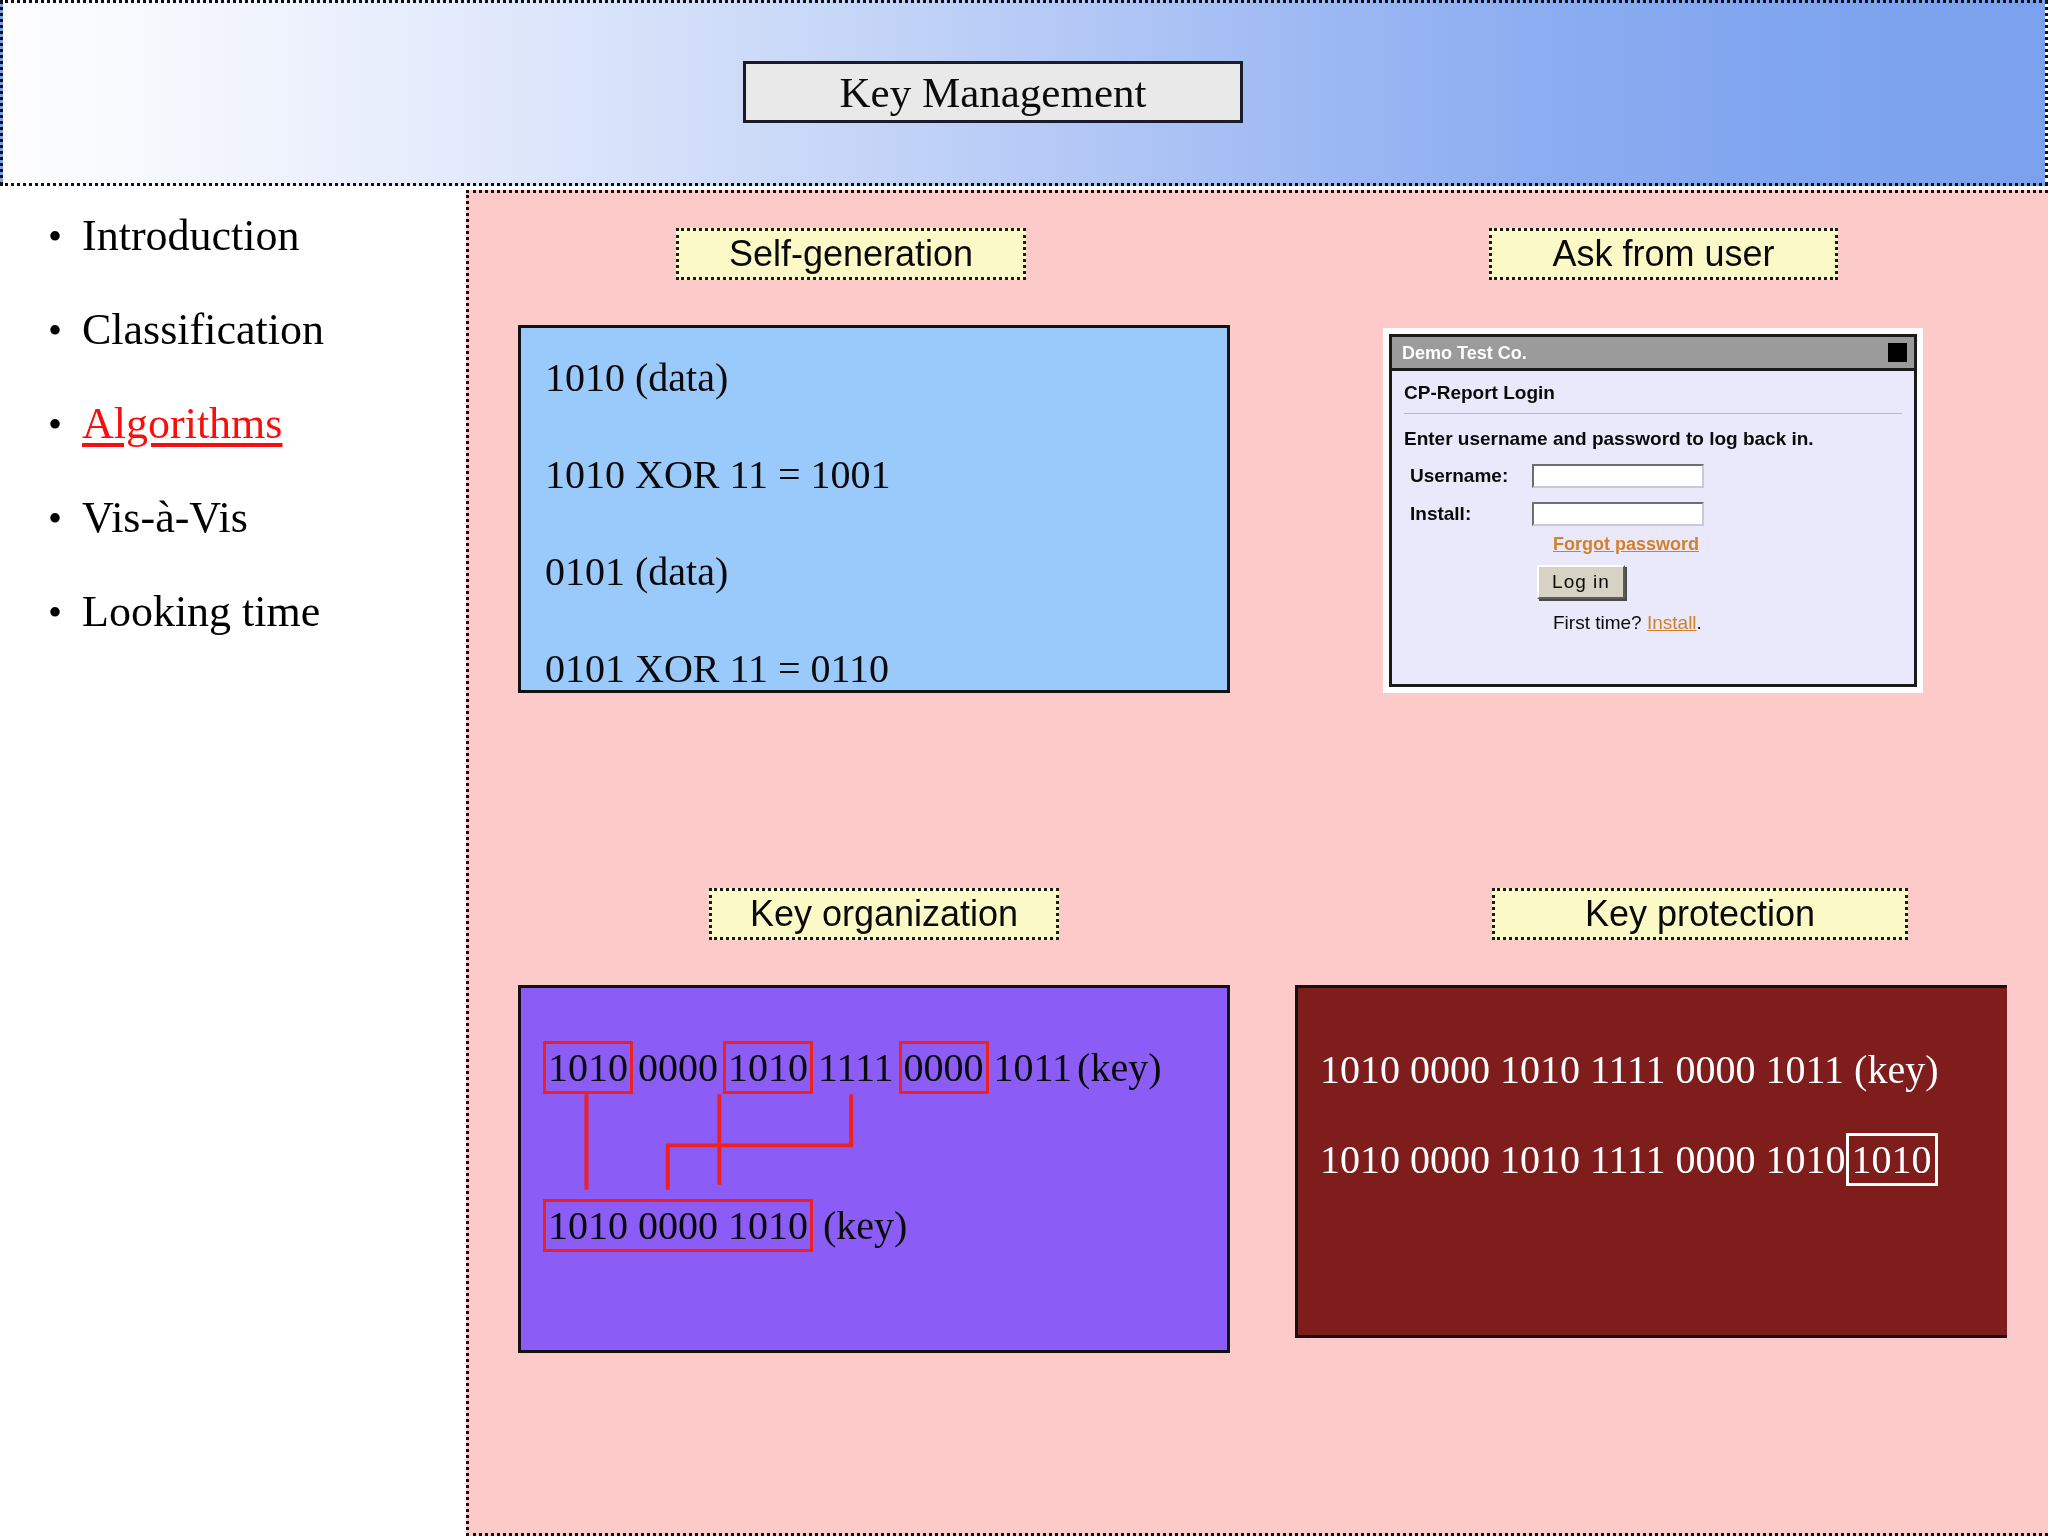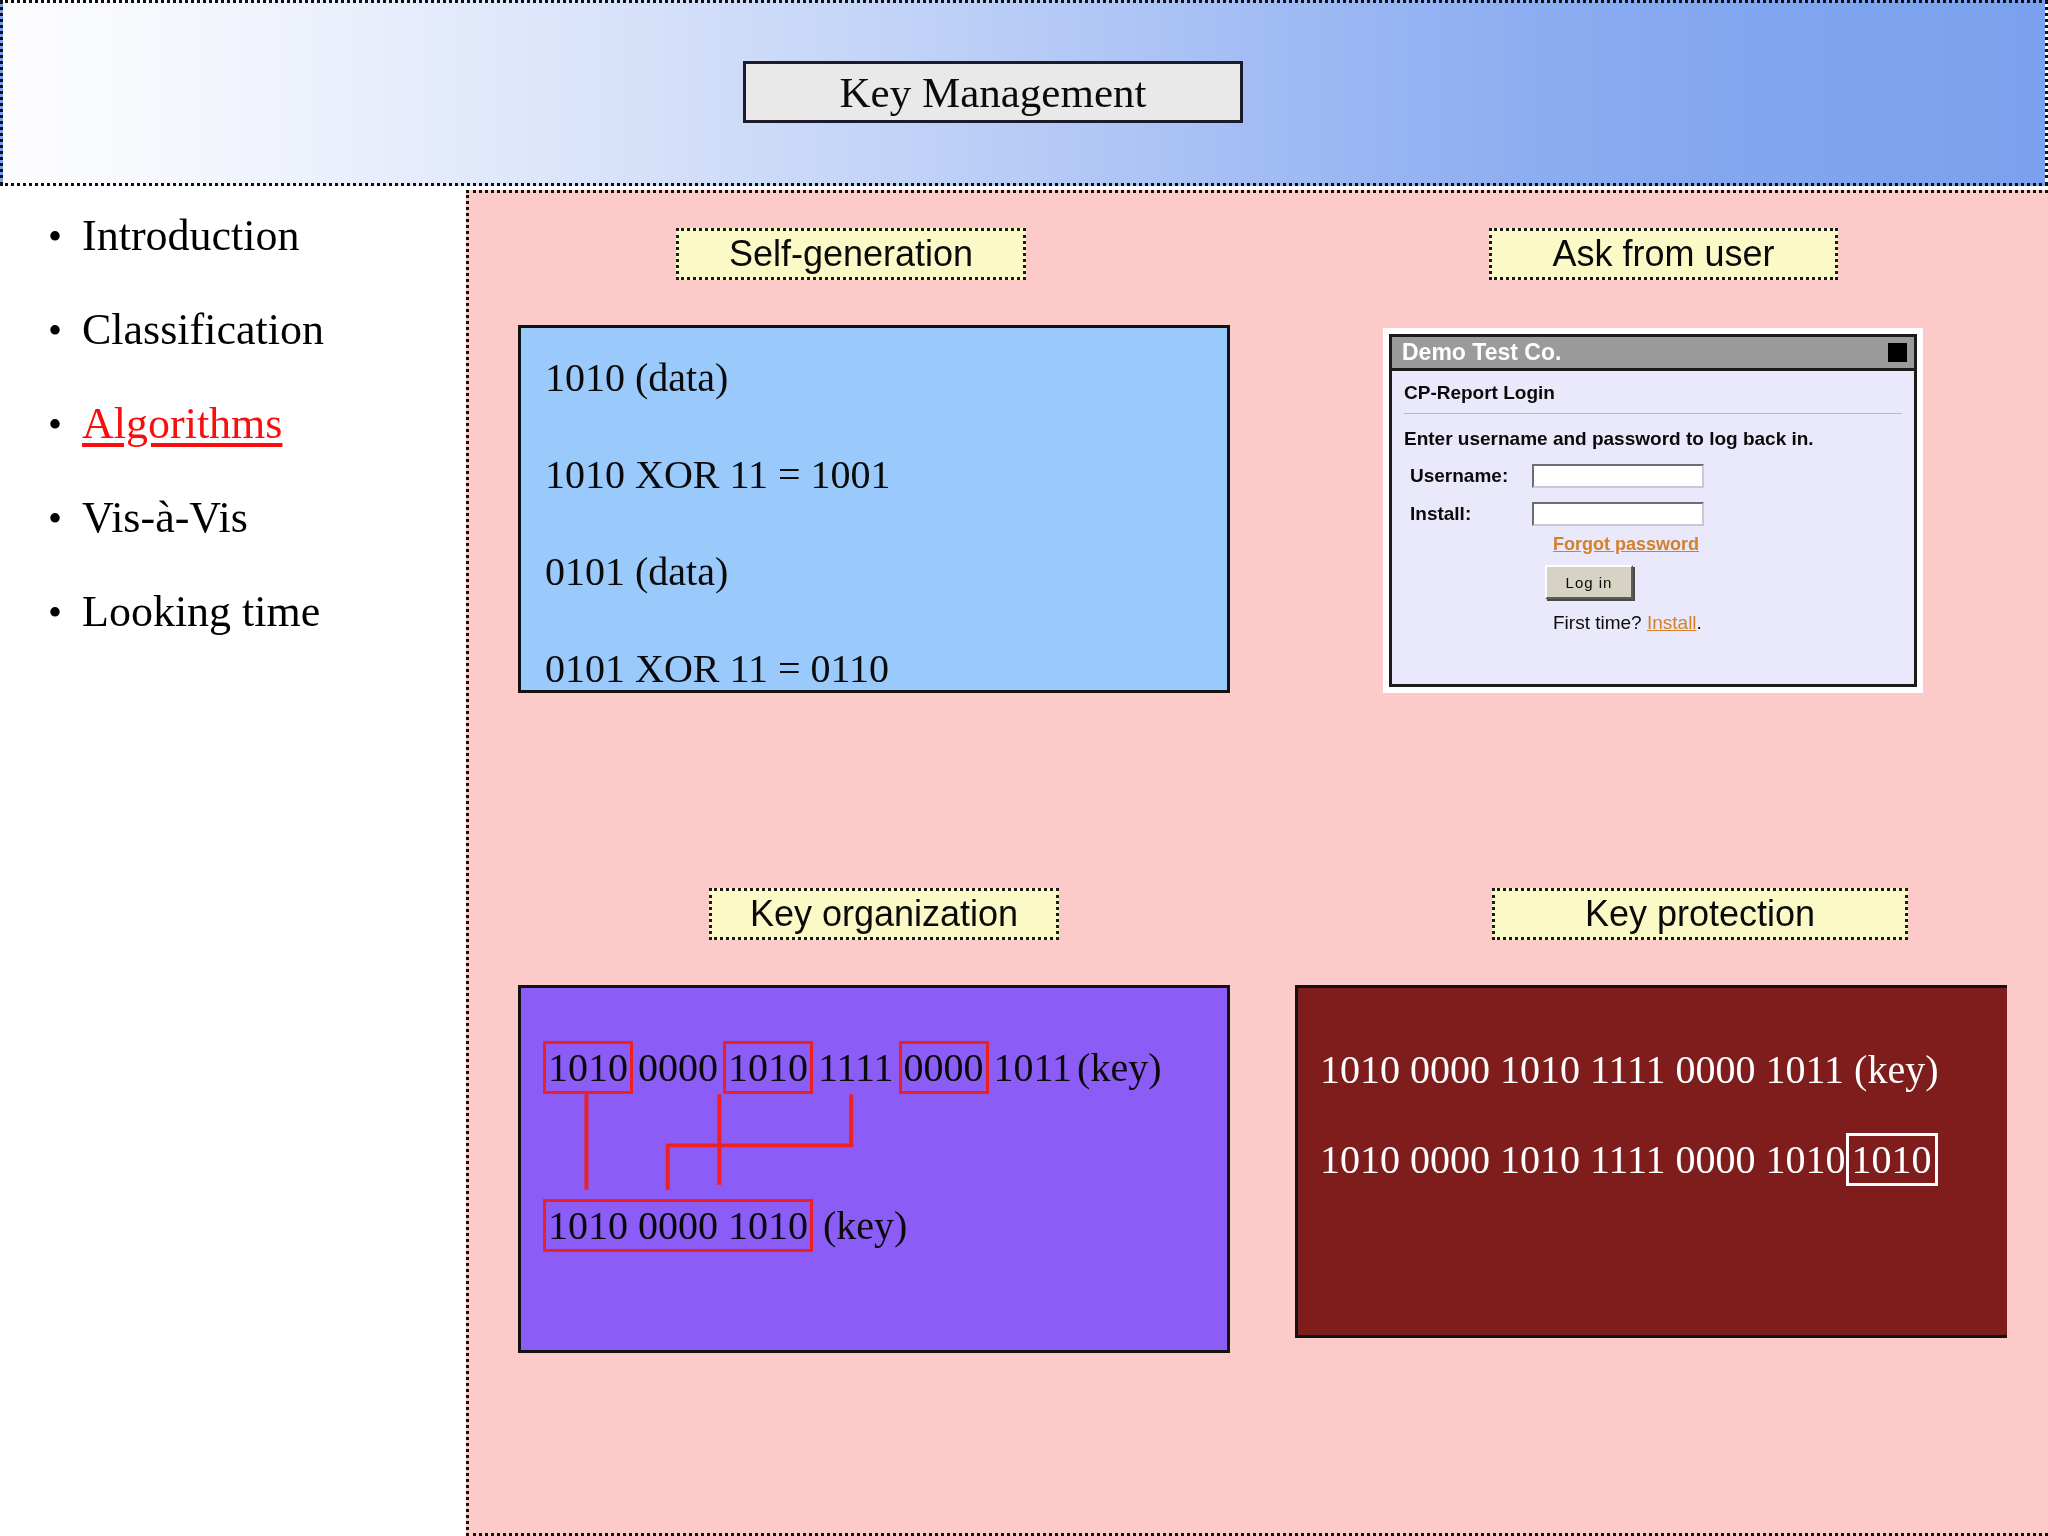--- a/index.html
+++ b/index.html
@@ -171,21 +171,21 @@
     background: #9b9b9b;
     border-bottom: 3px solid #1b1b1b;
     display: flex;
     align-items: center;
     justify-content: space-between;
     padding: 0 7px 0 10px;
     box-sizing: border-box;
   }
   #login-titlebar .app-name {
     color: #ffffff;
-    font-size: 23px;
+    font-size: 18px;
     font-weight: bold;
     line-height: 1;
   }
   #titlebar-square-button {
     width: 19px;
     height: 19px;
     background: #000000;
   }
   #login-heading {
     font-size: 19px;
@@ -232,30 +232,30 @@
     position: absolute;
     left: 161px;
     top: 197px;
     font-size: 18px;
     color: #d2802a;
     text-decoration: underline;
     font-weight: bold;
   }
   #login-button {
     position: absolute;
-    left: 153px;
+    left: 145px;
     top: 228px;
     width: 84px;
     height: 30px;
     background: #d6d3c4;
     border: 2px solid;
     border-color: #ffffff #5d5d5d #5d5d5d #ffffff;
     box-shadow: 2px 2px 0 #4a4a4a;
     font-family: "Liberation Sans", sans-serif;
-    font-size: 15px;
+    font-size: 19px;
     color: #0a0a0a;
     display: flex;
     align-items: center;
     justify-content: center;
     letter-spacing: 1px;
   }
   #first-time-row {
     position: absolute;
     left: 161px;
     top: 275px;

